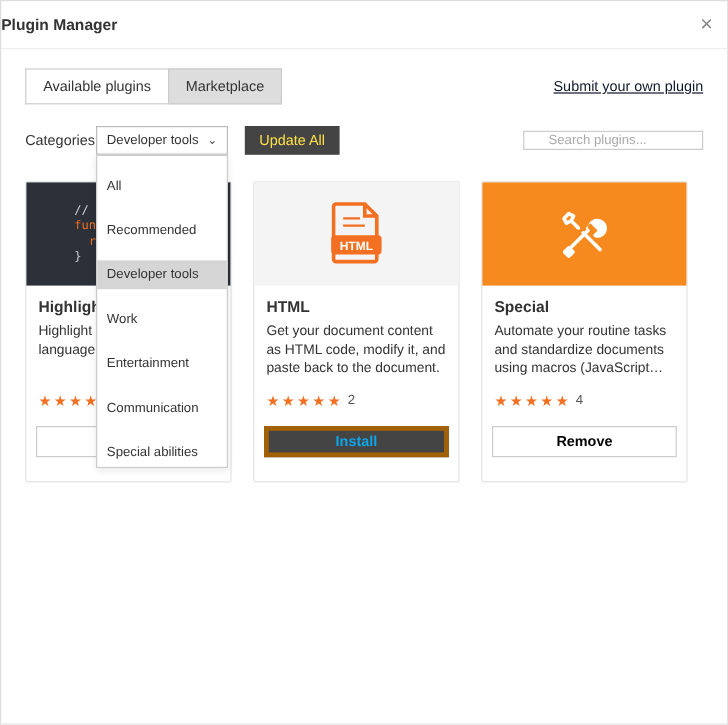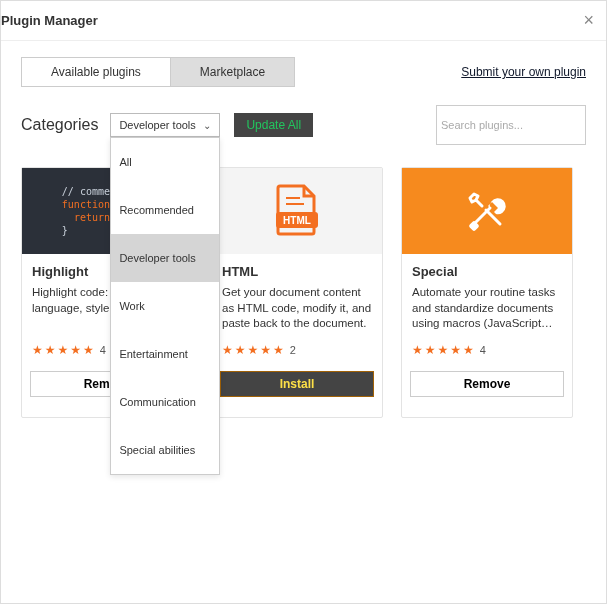--- a/index.html
+++ b/index.html
@@ -3,49 +3,49 @@
 <meta charset="utf-8">
 <style>
   * { box-sizing: border-box; margin: 0; padding: 0; }
   html, body { width: 607px; height: 604px; font-family: -apple-system, BlinkMacSystemFont, "Segoe UI", Arial, sans-serif; font-size: 13px; color: #333; background: #fff; }
   .window { width: 607px; height: 604px; border: 1px solid #ddd; display: flex; flex-direction: column; }
   .titlebar { height: 40px; display: flex; align-items: center; position: relative; border-bottom: 1px solid #eee; }
   .titlebar-title { font-weight: 600; font-size: 13px; }
   .close-x { position: absolute; right: 12px; top: 10px; font-size: 18px; color: #888; cursor: pointer; line-height: 1; }
   .content { padding: 16px 20px; position: relative; flex: 1; }
   .tabrow { display: flex; align-items: center; }
-  .tab { padding: 7px 29px; border: 1px solid #ccc; background: #fff; font-size: 12px; cursor: pointer; }
+  .tab { padding: 7px 14px; border: 1px solid #ccc; background: #fff; font-size: 12px; cursor: pointer; }
   .tab.first { border-right: none; }
   .tab.active { background: #ddd; }
   .submit-link { margin-left: auto; text-decoration: underline; font-size: 12px; color: #0f172a; cursor: pointer; }
   .toolbar { display: flex; align-items: center; margin-top: 18px; }
-  .cat-label { font-size: 16px; margin-right: 12px; }
+  .cat-label { font-size: 12px; margin-right: 1px; }
   .dropdown { position: relative; }
   .dropdown-btn { width: 110px; height: 24px; border: 1px solid #bbb; background: #fff; font-size: 11px; display: flex; align-items: center; padding: 0 8px; cursor: pointer; justify-content: space-between; }
   .chevron { font-size: 10px; color: #555; }
   .dropdown-menu { position: absolute; top: 24px; left: 0; width: 110px; background: #fff; border: 1px solid #ccc; z-index: 20; box-shadow: 0 2px 6px rgba(0,0,0,0.1); }
-  .dropdown-item { padding: 18px 8px; font-size: 11px; cursor: pointer; }
+  .dropdown-item { padding: 6px 8px; font-size: 11px; cursor: pointer; margin-top: 13px; }
   .dropdown-item.selected { background: #d5d5d5; }
-  .update-btn { margin-left: 14px; height: 24px; padding: 0 12px; background: #444; color: #22c55e; border: none; font-size: 12px; cursor: pointer; }
-  .search { margin-left: auto; width: 150px; height: 40px; border: 1px solid #ccc; background: #fff; font-size: 11px; padding: 0 4px; color: #333; }
+  .update-btn { margin-left: 14px; height: 24px; padding: 0 12px; background: #444; color: #fde047; border: none; font-size: 12px; cursor: pointer; }
+  .search { margin-left: auto; width: 150px; height: 16px; border: 1px solid #ccc; background: #fff; font-size: 11px; padding: 0 20px; color: #333; }
   .search::placeholder { color: #aaa; }
   .cards { display: flex; gap: 18px; margin-top: 22px; }
   .card { width: 172px; border: 1px solid #e3e3e3; border-radius: 2px; background: #fff; display: flex; flex-direction: column; }
   .thumb { width: 100%; height: 86px; display: flex; align-items: center; justify-content: center; }
   .thumb.dark { background: #2b3039; }
   .thumb.light { background: #f4f4f4; }
   .thumb.orange { background: #f68a1e; }
   .card-body { padding: 10px 10px 8px 10px; flex: 1; display: flex; flex-direction: column; }
   .card-title { font-weight: 700; font-size: 13px; margin-bottom: 6px; }
   .card-desc { font-size: 11.5px; color: #333; line-height: 1.35; min-height: 48px; }
   .rating { display: flex; align-items: center; gap: 2px; margin-top: 10px; }
   .star { color: #f36f21; font-size: 12px; }
   .rating-count { font-size: 11px; color: #555; margin-left: 4px; }
   .card-btn { margin: 6px 8px 20px 8px; height: 26px; border: 1px solid #ccc; background: #fff; font-size: 12px; font-weight: 600; cursor: pointer; }
-  .card-btn.install { background: #444; color: #fde047; border: 1px solid #a16207; }
+  .card-btn.install { background: #444; color: #0ea5e9; border: 4px solid #a16207; }
   
   .code-lines { color: #c8d0da; font-family: monospace; font-size: 10px; text-align: left; line-height: 1.3; }
   .code-lines .kw { color: #f36f21; }
   .code-lines .str { color: #9bcf8a; }
   .html-icon svg { width: 46px; height: 52px; }
 </style>
 </head>
 <body>
 
 <div class="window">

